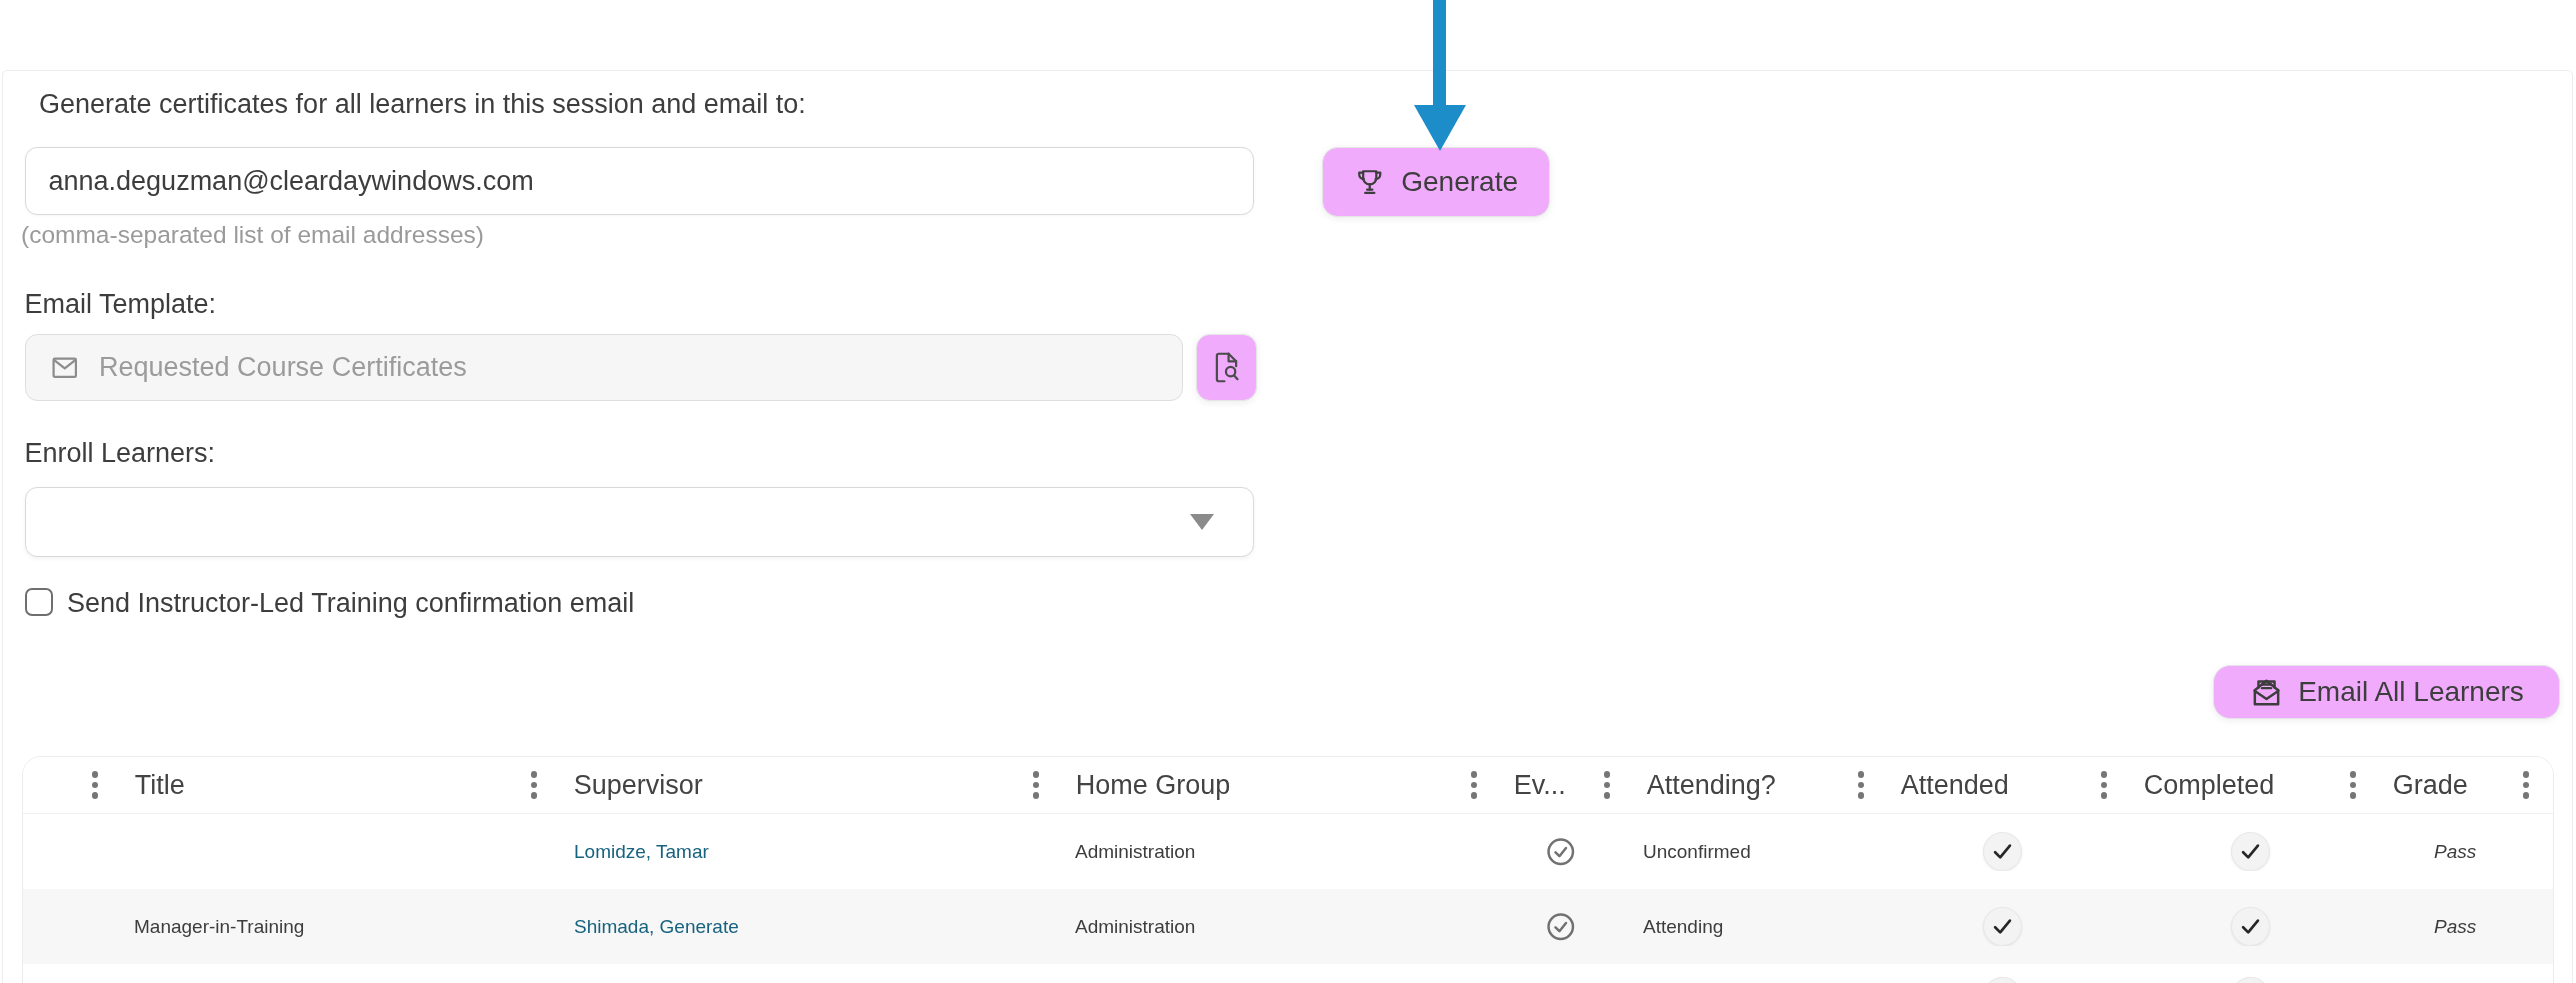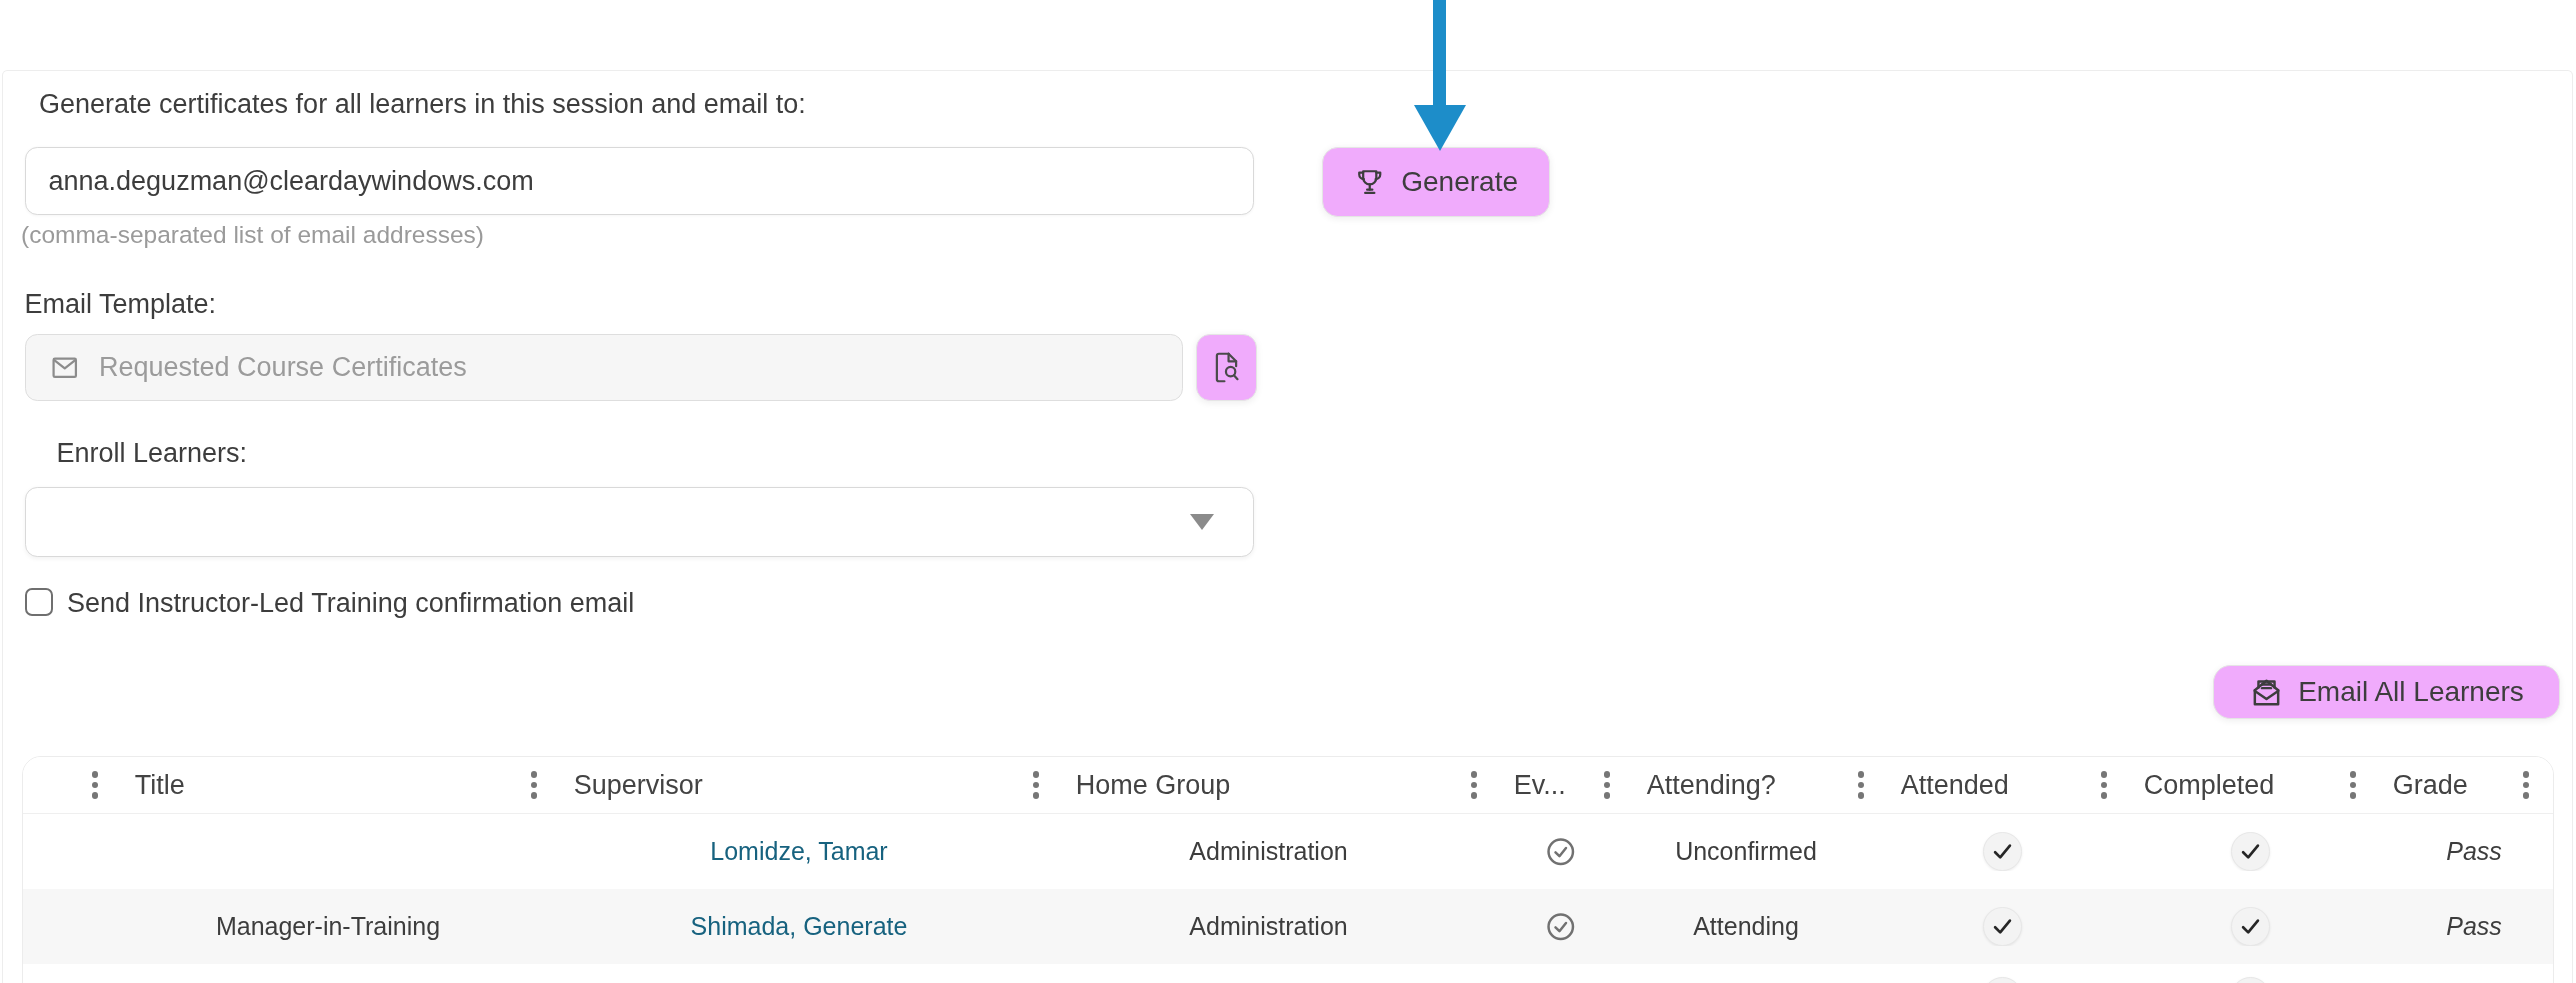--- a/index.html
+++ b/index.html
@@ -48,21 +48,21 @@
   
   .table { position:absolute; left:22px; top:756px; width:2532px; height:350px;
            border:1.8px solid #ececec; border-radius:19px 19px 0 0; overflow:hidden; background:#fff; }
   .grid-row { display:grid; grid-template-columns:499px 502px 438px 133px 254px 243px 249px 173px 41px;
               align-items:center; }
   .thead { height:57px; border-bottom:1.8px solid #efefef; background:#fff; }
   .hcell { display:flex; align-items:center; gap:35px; font-size:27px; color:#434343; white-space:nowrap; overflow:hidden; }
   .hcell.c1 { padding-left:67px; } .hcell.cn { padding-left:7px; }
   .kebab { display:inline-flex; flex-direction:column; gap:4.4px; cursor:pointer; padding:1.8px; flex:0 0 auto; }
   .kebab i { width:6.1px; height:6.1px; border-radius:50%; background:#767676; }
-  .trow { height:75px; font-size:25px;text-align:center; }
+  .trow { height:75px; font-size:19px; }
   .trow.alt { background:#f7f7f7; }
   .trow.partial { height:53px; background:#fff; align-items:start; }
   .cell { white-space:nowrap; overflow:hidden; }
   .cell.c1 { padding-left:111px; } .cell.c2 { padding-left:52px; } .cell.c3 { padding-left:51px; }
   .cell.c4 { padding-left:83px; }  .cell.c5 { padding-left:48px; } .cell.c6 { padding-left:134px; }
   .cell.c7 { padding-left:139px; } .cell.c8 { padding-left:93px;font-style:italic; }
   .link { color:#17627f; cursor:pointer; text-decoration:none; }
 
   .badge-check { width:39px; height:39px; border-radius:50%; background:#f3f3f3; border:0.9px solid #e7e7e7;
                  box-shadow:0 0.9px 2.6px rgba(0,0,0,0.08); display:flex; align-items:center; justify-content:center; }
@@ -116,21 +116,21 @@
       <svg width="33" height="33" viewBox="0 0 24 24" fill="none" stroke="#4a4a4a" stroke-width="1.6" stroke-linecap="round" stroke-linejoin="round">
         <path d="M13.5 2H6.5A1.5 1.5 0 0 0 5 3.5v17A1.5 1.5 0 0 0 6.5 22h4"></path>
         <path d="M13.5 2 19 7.5V11"></path>
           <path d="M13.5 2v5.5H19"></path>
         <circle cx="15" cy="15" r="3.4"></circle>
           <path d="M17.4 17.6 20 20.5"></path>
       </svg>
     </span>
   </button>
 
-  <div class="lbl" style="left:24.5px; top:438px;margin-left:32px;">Enroll Learners:</div>
+  <div class="lbl" style="left:24.5px; top:438px;">Enroll Learners:</div>
 
   <div class="dropdown">
     <span class="dd-caret"></span>
   </div>
 
   <div class="checkbox"></div>
   <div class="lbl" style="left:67px; top:588px;">Send Instructor-Led Training confirmation email</div>
 
   <button class="btn" style="left:2213px; top:665px; width:347px; height:54px; border-radius:17.5px; gap:14px;">
     <span>

